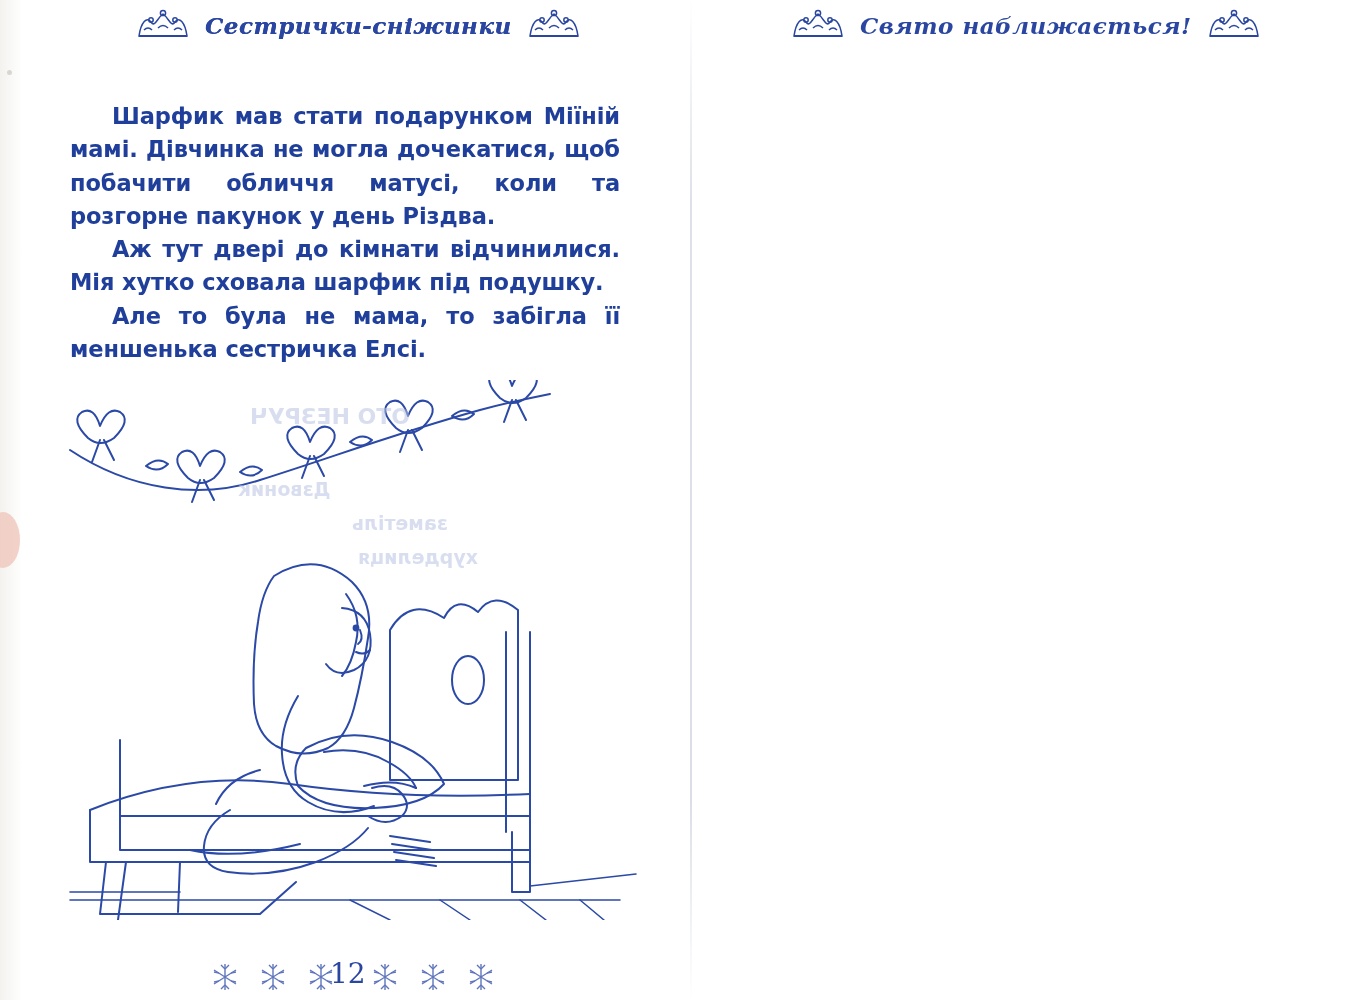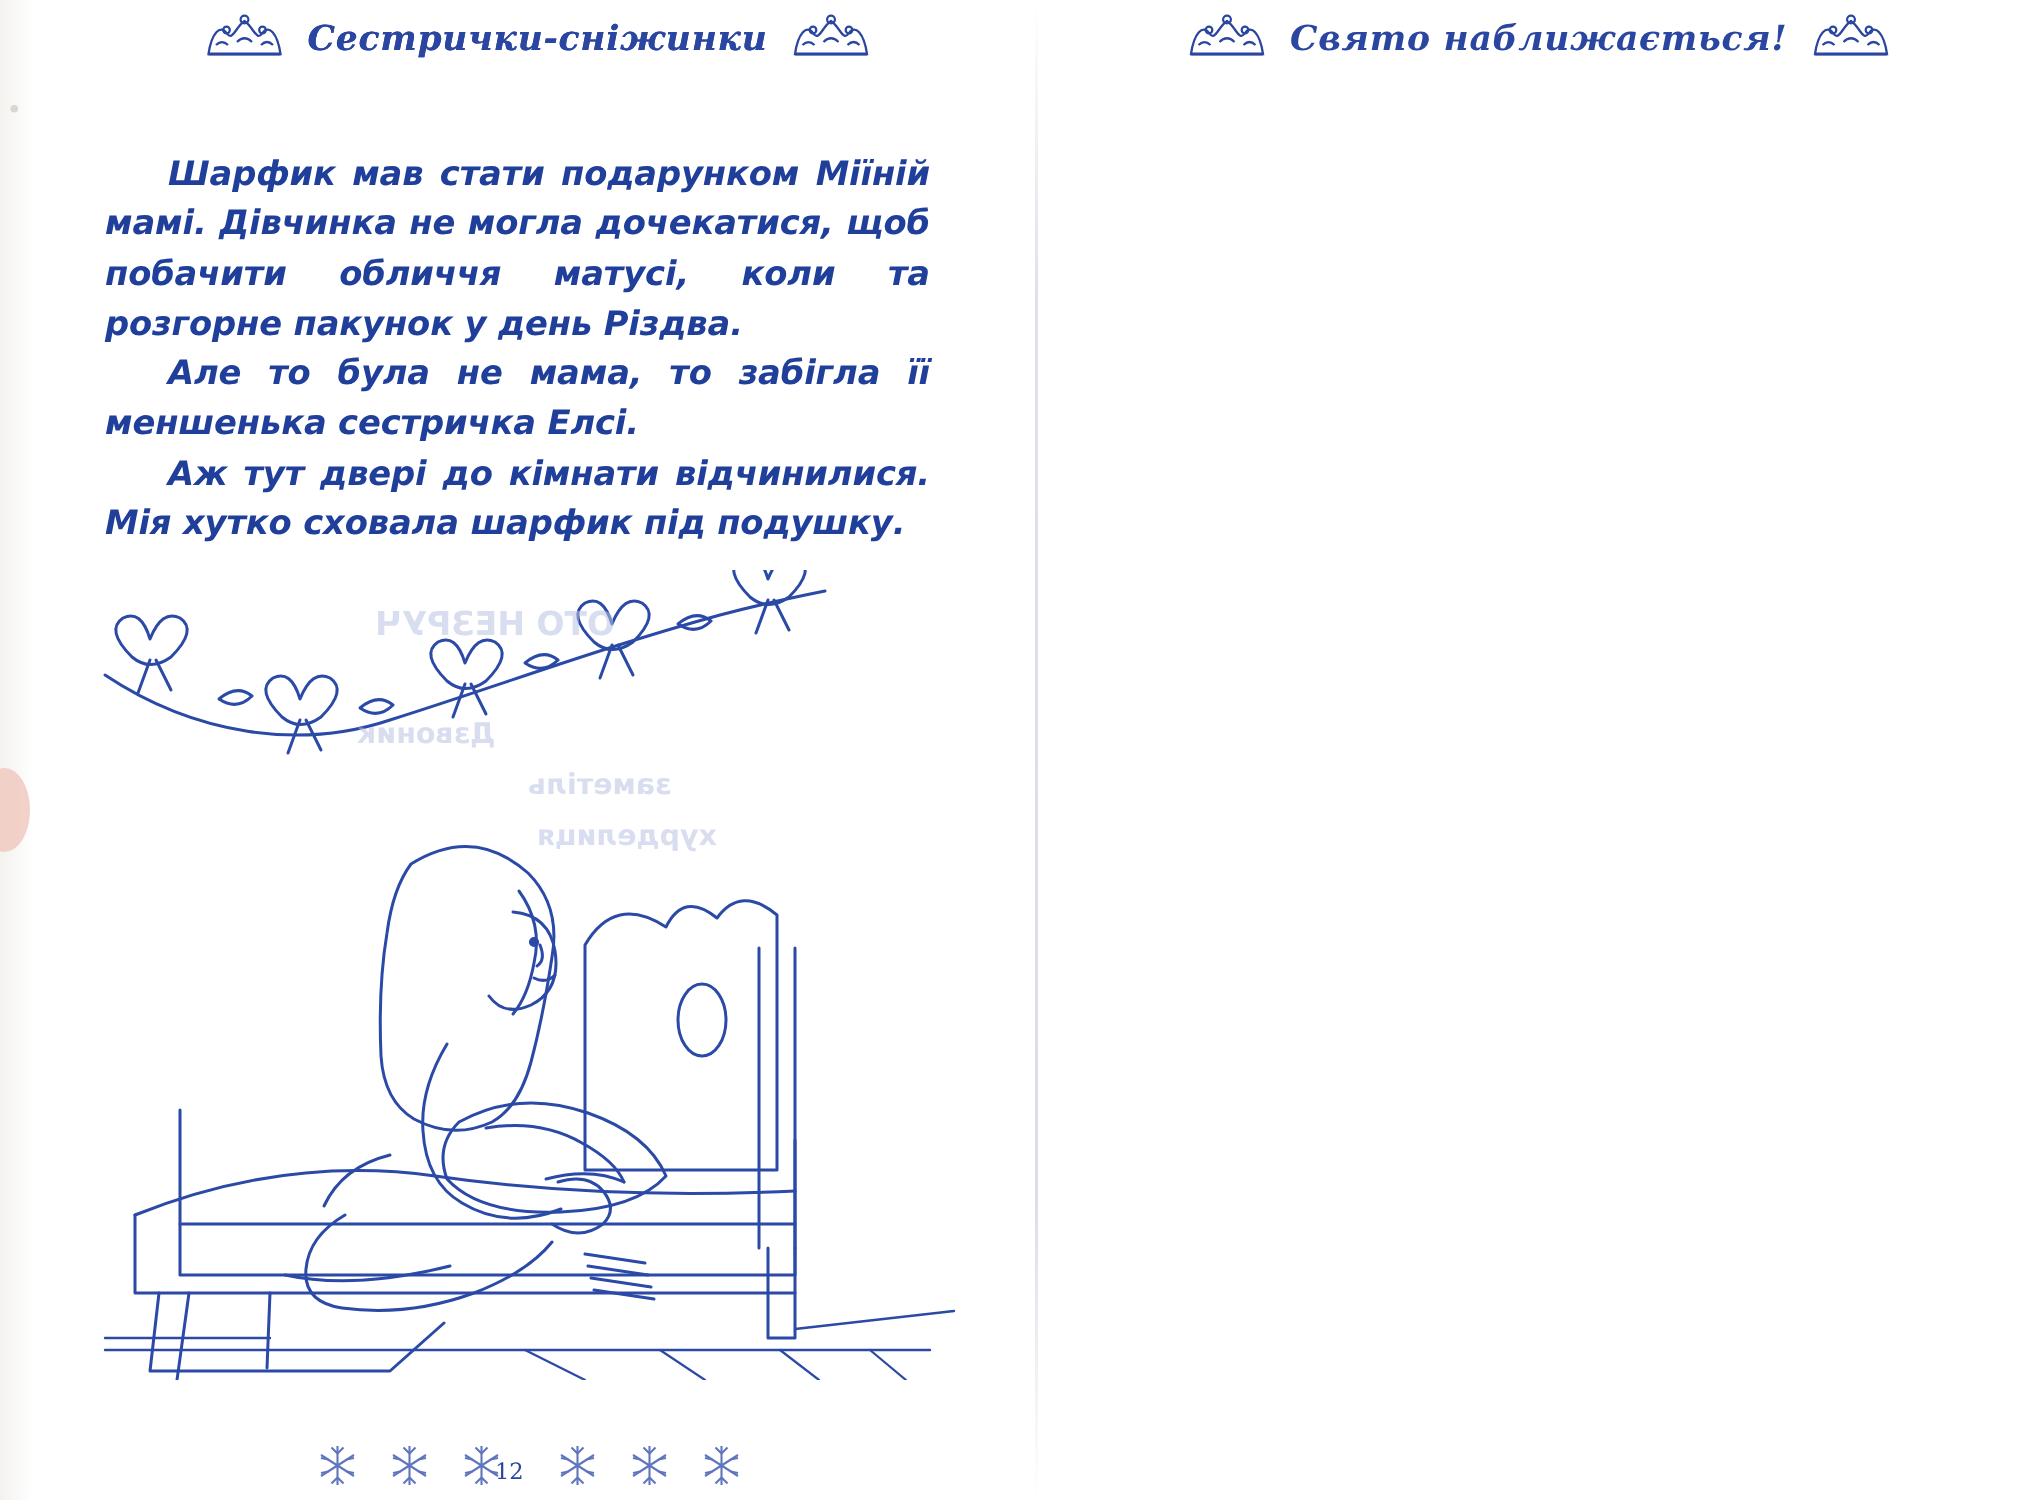--- a/index.html
+++ b/index.html
@@ -89,21 +89,20 @@
     font-size: 22.5px;
     line-height: 1.48;
     color: #1f3f9b;
     text-align: justify;
     font-weight: 600;
     letter-spacing: -0.1px;
   }
   .body-text p {
     margin: 0;
     text-indent: 42px;
-    font-style: italic;
   }
 
   .col-left-text {
     position: absolute;
     left: 70px;
     top: 100px;
     width: 550px;
   }
 
   
@@ -123,21 +122,21 @@
     transform: scaleX(-1);
     font-family: "DejaVu Sans", sans-serif;
     pointer-events: none;
   }
 
   
   .folio {
     position: absolute;
     bottom: 10px;
     font-family: "DejaVu Serif", serif;
-    font-size: 15px;
+    font-size: 28px;
     color: #2a46a0;
   }
   .folio-left { left: 330px; }
 
   .snowrow {
     position: absolute;
     bottom: 8px;
     display: flex;
     gap: 18px;
     align-items: center;
@@ -185,22 +184,22 @@
           <circle cx="16" cy="12" r="2.2"></circle>
           <circle cx="28" cy="5" r="2.6"></circle>
           <circle cx="40" cy="12" r="2.2"></circle>
           <path d="M9 22 q4 -4 8 0 M23 20 q5 -5 10 0 M39 22 q4 -4 8 0"></path>
         </g>
       </svg>
     </div>
 
     <div class="body-text col-left-text">
       <p>Шарфик мав стати подарунком Міїній мамі. Дівчинка не могла дочекатися, щоб побачити обличчя матусі, коли та розгорне пакунок у день Різдва.</p>
+      <p>Аж тут двері до кімнати відчинилися. Мія хутко сховала шарфик під подушку.</p>
       <p>Але то була не мама, то забігла її меншенька сестричка Елсі.</p>
-      <p>Аж тут двері до кімнати відчинилися. Мія хутко сховала шарфик під подушку.</p>
     </div>
 
     <svg class="illus-left" viewBox="0 0 580 540">
       <g fill="none" stroke="#2b49a6" stroke-width="2" stroke-linecap="round" stroke-linejoin="round">
 
         <path d="M10 70 C70 110 140 120 200 100 C270 78 340 52 420 30 C450 22 470 18 490 14"></path>
 
         <g>
           <path d="M28 58 q-18 -18 -6 -26 q12 -6 18 14 q8 -20 20 -14 q12 8 -6 26 q-14 10 -26 0 Z"></path>
           <path d="M40 60 l-8 22 M44 60 l10 20"></path>

